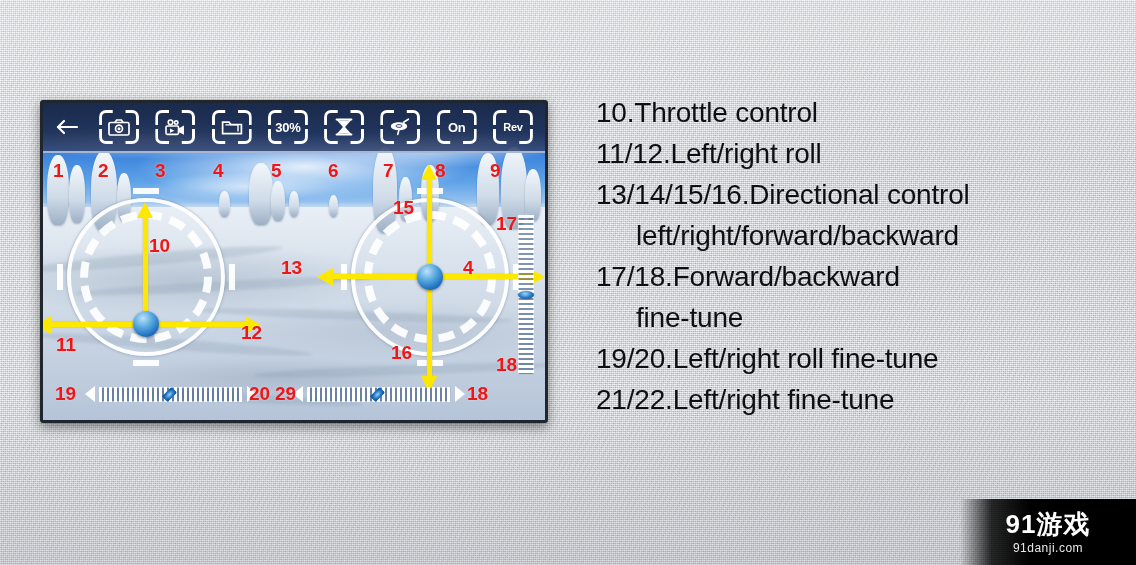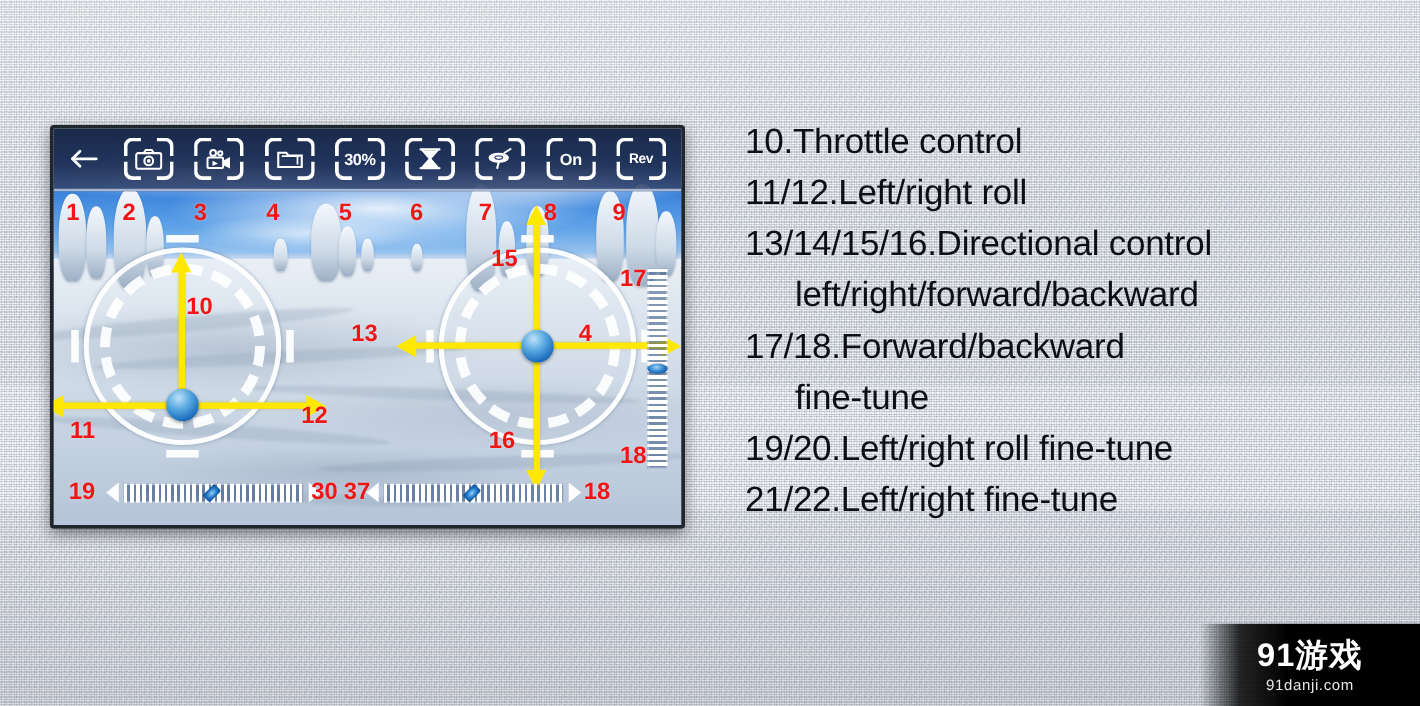--- a/index.html
+++ b/index.html
@@ -334,29 +334,29 @@
   <div class="num" style="left:453px;top:111px;">17</div>
   <div class="num" style="left:453px;top:252px;">18</div>
 
   <div class="trim-h" style="left:42px;top:283px;width:172px;">
     <div class="tri-l"></div>
     <div class="trim-track"></div>
     <div class="tri-r"></div>
     <div class="trim-dot" style="left:80px;"></div>
   </div>
   <div class="num" style="left:12px;top:281px;text-align:center;">19</div>
-  <div class="num" style="left:206px;top:281px;">30</div>
+  <div class="num" style="left:206px;top:281px;">20</div>
 
   <div class="trim-h" style="left:250px;top:283px;width:172px;">
     <div class="tri-l"></div>
     <div class="trim-track"></div>
     <div class="tri-r"></div>
     <div class="trim-dot" style="left:80px;"></div>
   </div>
-  <div class="num" style="left:232px;top:281px;">37</div>
+  <div class="num" style="left:232px;top:281px;">29</div>
   <div class="num" style="left:424px;top:281px;">18</div>
 </div>
 
 <div id="legend">
   <div class="line">10.Throttle control</div>
   <div class="line">11/12.Left/right roll</div>
   <div class="line">13/14/15/16.Directional control</div>
   <div class="line indent">left/right/forward/backward</div>
   <div class="line">17/18.Forward/backward</div>
   <div class="line indent">fine-tune</div>

